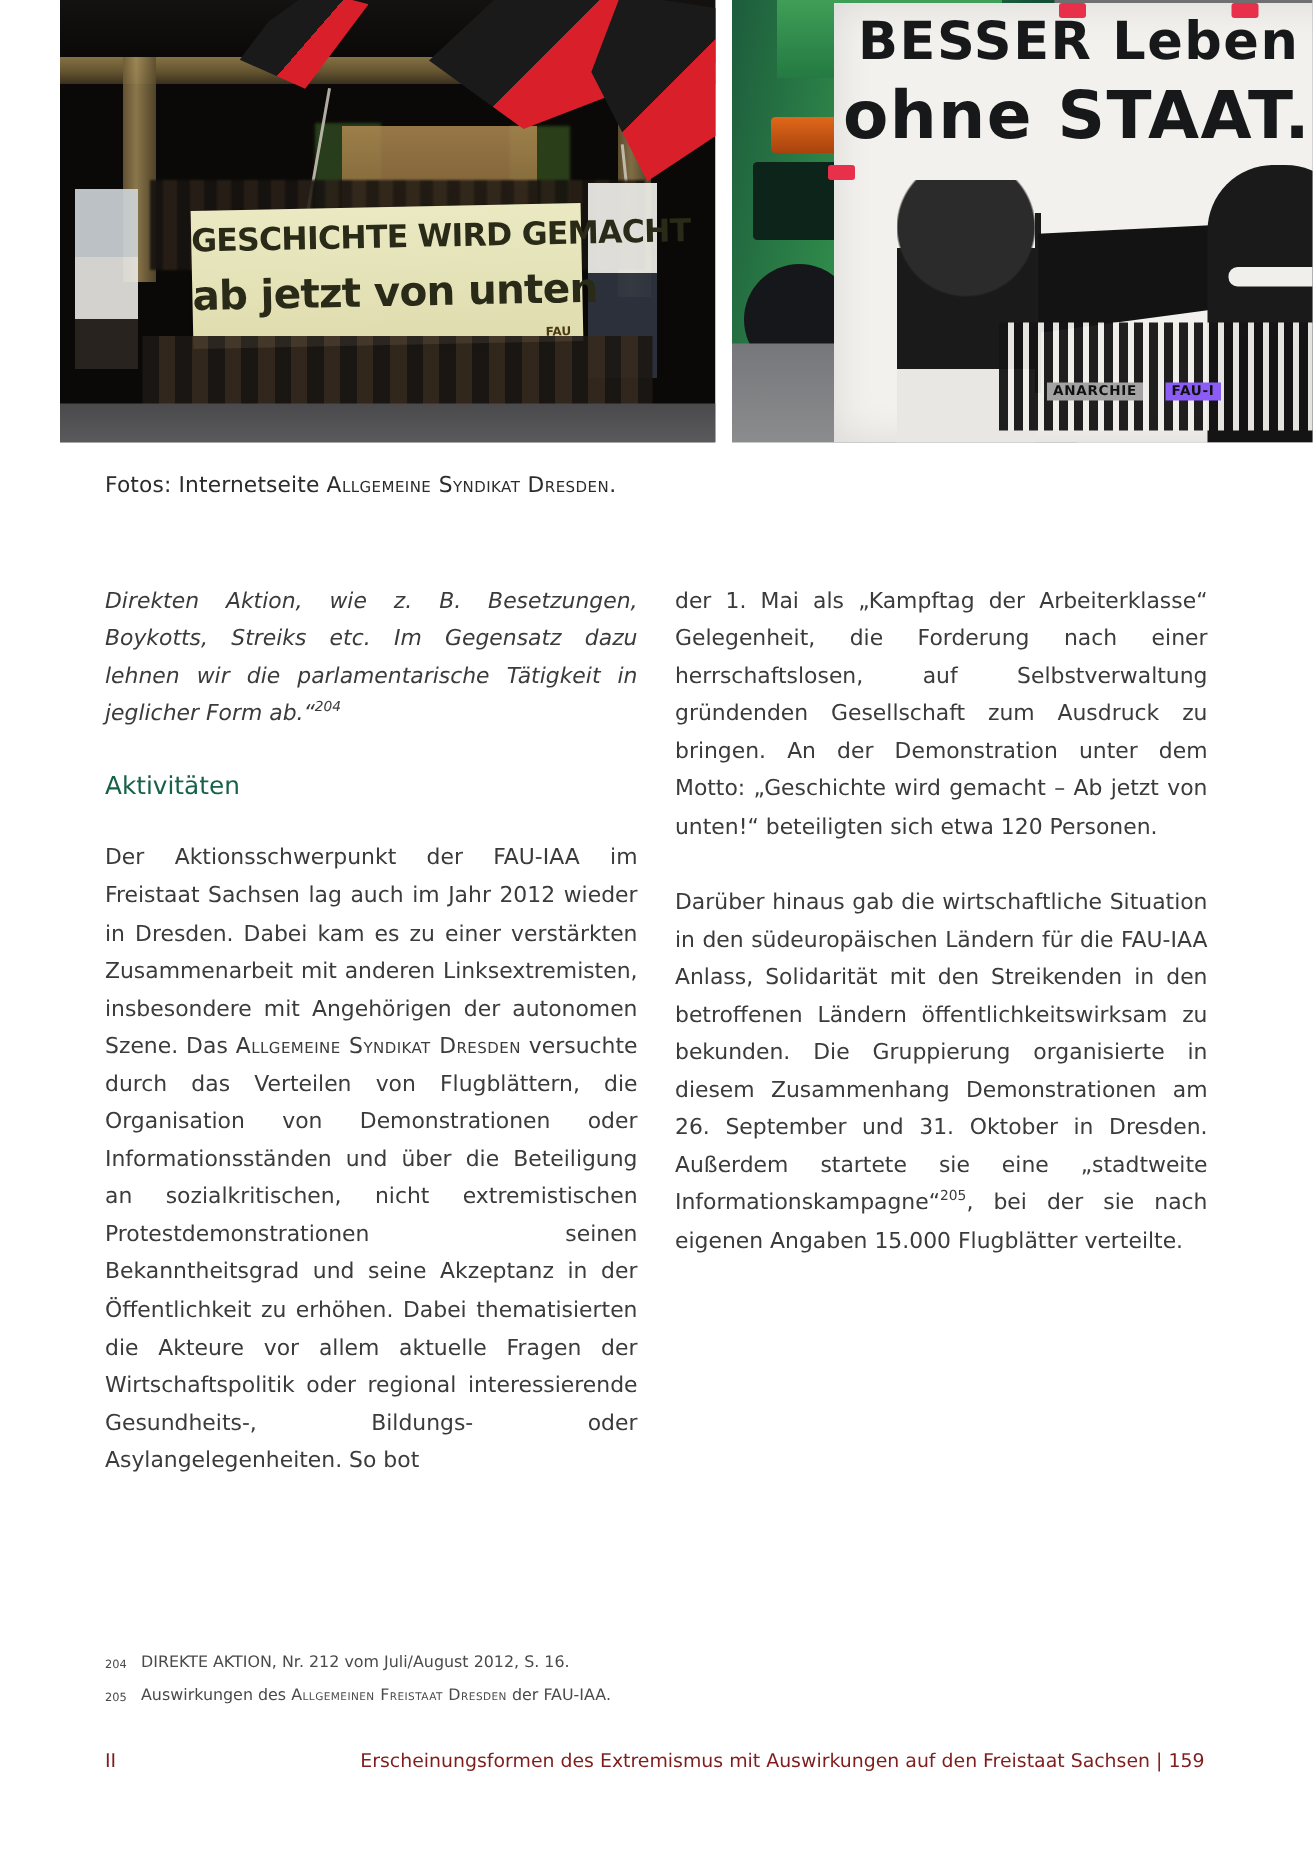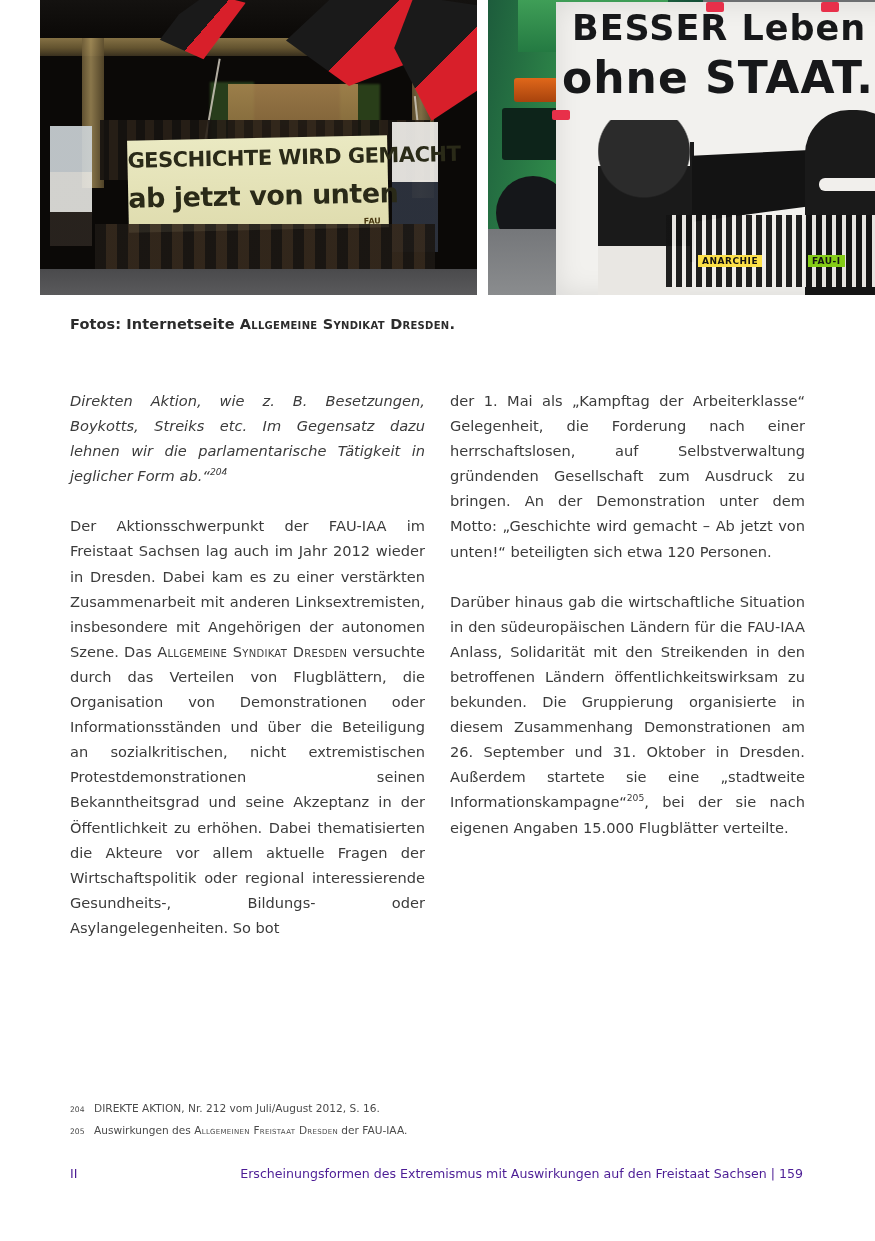--- a/index.html
+++ b/index.html
@@ -199,42 +199,42 @@
     position: absolute; left: 134px; top: 140px; width: 4px; height: 120px;
     background: #1b1b1b;
   }
   .pr-crowd {
     position: absolute; left: 110px; bottom: 8px; width: 230px; height: 72px;
     background: repeating-linear-gradient(90deg,#141414 0 6px,#f0eeea 6px 10px);
     opacity: .95;
   }
   .pr-tag {
     position: absolute; left: 142px; bottom: 28px;
-    background: #fde047; color: #111; padding: 1px 4px;
+    background: #a3a3a3; color: #111; padding: 1px 4px;
     font-size: 9px; font-weight: 700; letter-spacing: .5px;
     white-space: nowrap;
   }
   .pr-tag2 {
-    position: absolute; left: 252px; bottom: 28px;
-    background: #84cc16; color: #111; padding: 1px 4px;
+    position: absolute; left: 221px; bottom: 28px;
+    background: #8b5cf6; color: #111; padding: 1px 4px;
     font-size: 9px; font-weight: 700; letter-spacing: .5px;
     white-space: nowrap;
   }
   .pr-clip {
     position: absolute; width: 18px; height: 10px;
     background: #e8304a; border-radius: 2px;
   }
 
   
   .caption {
     position: absolute;
     left: 70px;
     top: 316px;
     font-size: 14.5px;
-    font-weight: 700;
+    font-weight: 400;
     color: #2c2c2c;
     letter-spacing: .1px;
   }
   .sc { font-variant: small-caps; letter-spacing: .3px; }
 
   
   .col {
     position: absolute;
     top: 388px;
     width: 355px;
@@ -284,21 +284,21 @@
   }
   .fn-text { flex: 1; }
 
   
   .page-footer {
     position: absolute;
     left: 70px;
     top: 1166px;
     width: 733px;
     font-size: 12.6px;
-    color: #4c1d95;
+    color: #7f1d1d;
     display: flex;
     align-items: flex-end;
   }
   .pf-chapter { width: 128px; flex: 0 0 128px; }
   .pf-title  { flex: 1; text-align: right; white-space: nowrap; }
 </style>
 </head>
 <body>
 
 <div class="photo-strip">
@@ -359,20 +359,21 @@
 
 </div>
 
 <div class="caption"><span>Fotos: Internetseite </span><span class="sc">Allgemeine Syndikat Dresden</span><span>.</span></div>
 
 <div class="col col-left">
 
   <p class="quote"><span>Direkten Aktion, wie z. B. Besetzungen, Boykotts, Streiks etc. Im Gegensatz dazu lehnen wir die parlamentarische Tätigkeit in jeglicher Form ab.“</span><sup>204</sup></p>
 
 
+  <h2 class="section-heading">Aktivitäten</h2>
 
   <p><span>Der Aktionsschwerpunkt der FAU-IAA im Freistaat Sachsen lag auch im Jahr 2012 wieder in Dresden. Dabei kam es zu einer verstärkten Zusammenarbeit mit anderen Linksextremisten, insbesondere mit Angehörigen der autonomen Szene. Das </span><span class="sc">Allgemeine Syndikat Dresden</span><span> versuchte durch das Verteilen von Flugblättern, die Organisation von Demonstrationen oder Informationsständen und über die Beteiligung an sozialkritischen, nicht extremistischen Protestdemonstrationen seinen Bekanntheitsgrad und seine Akzeptanz in der Öffentlichkeit zu erhöhen. Dabei thematisierten die Akteure vor allem aktuelle Fragen der Wirtschaftspolitik oder regional interessierende Gesundheits-, Bildungs- oder Asylangelegenheiten. So bot</span></p>
 
 </div>
 
 <div class="col col-right">
 
   <p>der 1. Mai als „Kampftag der Arbeiterklasse“ Gelegenheit, die Forderung nach einer herrschaftslosen, auf Selbstverwaltung gründenden Gesellschaft zum Ausdruck zu bringen. An der Demonstration unter dem Motto: „Geschichte wird gemacht – Ab jetzt von unten!“ beteiligten sich etwa 120 Personen.</p>
 
   <p><span>Darüber hinaus gab die wirtschaftliche Situation in den südeuropäischen Ländern für die FAU-IAA Anlass, Solidarität mit den Streikenden in den betroffenen Ländern öffentlichkeitswirksam zu bekunden. Die Gruppierung organisierte in diesem Zusammenhang Demonstrationen am 26. September und 31. Oktober in Dresden. Außerdem startete sie eine „stadtweite Informationskampagne“</span><sup>205</sup><span>, bei der sie nach eigenen Angaben 15.000 Flugblätter verteilte.</span></p>

